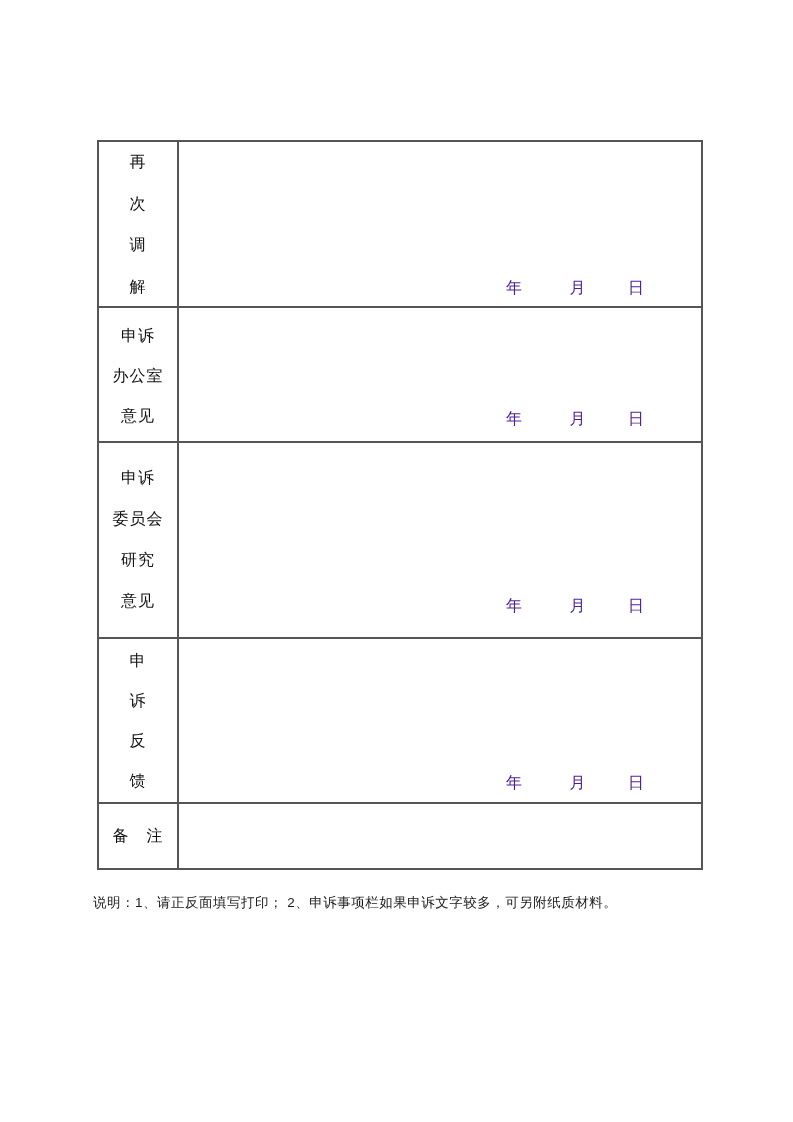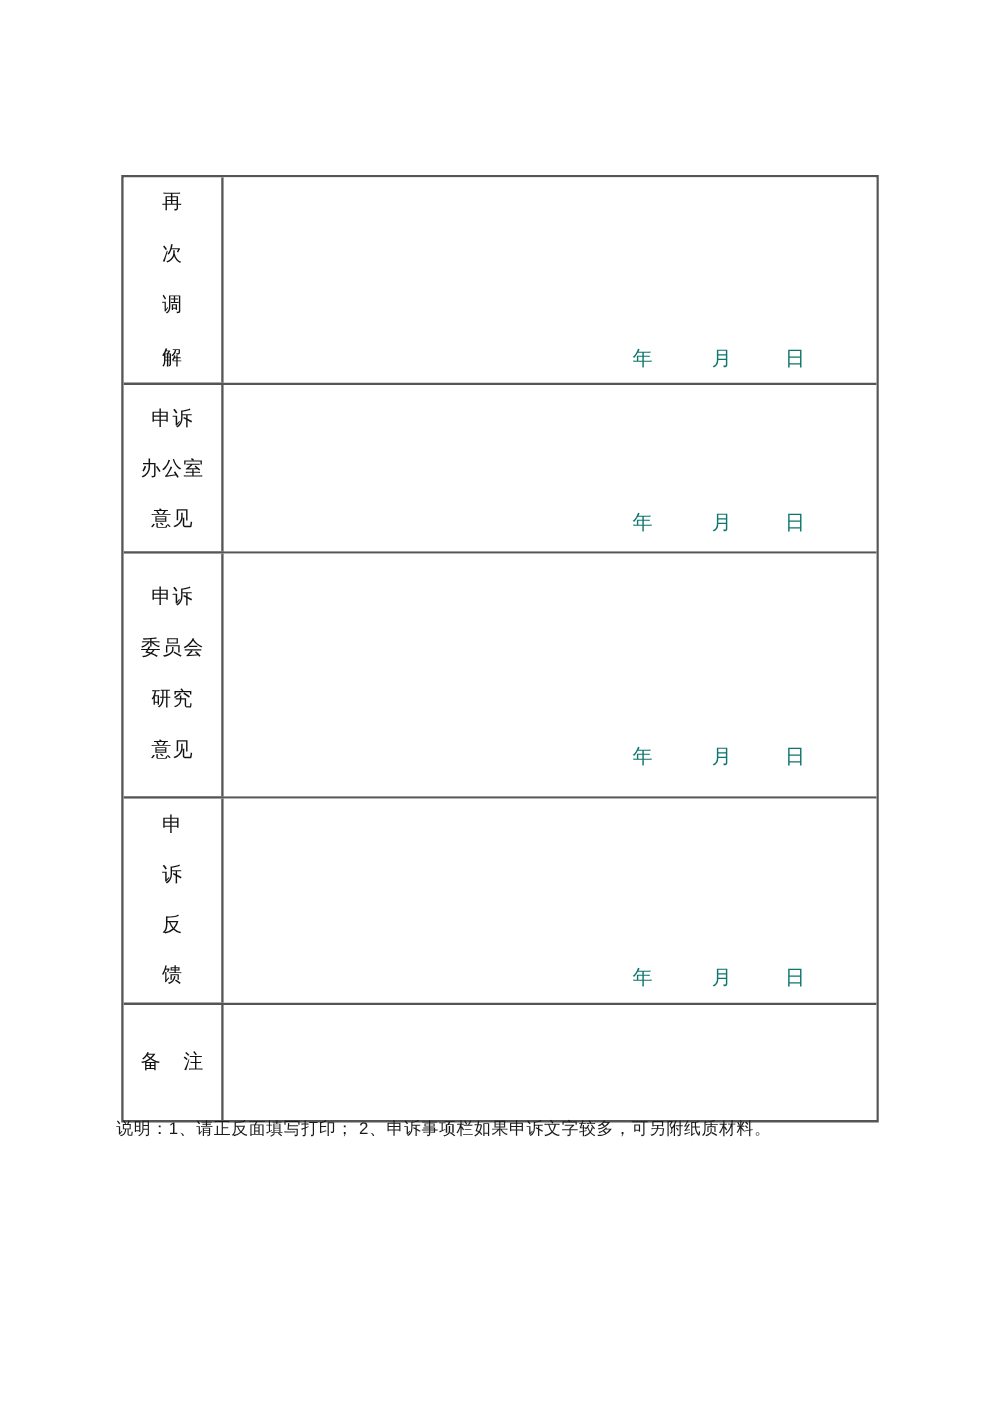--- a/index.html
+++ b/index.html
@@ -23,21 +23,21 @@
   .trow {
     display: flex;
     border-bottom: 2px solid #555555;
     background: #ffffff;
   }
   .trow:last-child { border-bottom: none; }
   .r1 { height: 166px; }
   .r2 { height: 135px; }
   .r3 { height: 196px; }
   .r4 { height: 165px; }
-  .r5 { height: 92px; }
+  .r5 { height: 64px; }
   .label-cell {
     width: 80px;
     flex: 0 0 80px;
     border-right: 2px solid #555555;
     display: flex;
     flex-direction: column;
     align-items: center;
     justify-content: space-between;
     font-size: 16px;
     line-height: 1.05;
@@ -54,21 +54,21 @@
   .content-cell {
     flex: 1 1 auto;
     position: relative;
     background: #ffffff;
   }
   .date-line {
     position: absolute;
     left: 327px;
     font-size: 16px;
     line-height: 1;
-    color: #0f766e;
+    color: #4c1d95;
     white-space: nowrap;
   }
   .r1 .date-line { bottom: 10px; }
   .r2 .date-line { bottom: 14px; }
   .r3 .date-line { bottom: 23px; }
   .r4 .date-line { bottom: 11px; }
   .d-month { margin-left: 43px; }
   .d-day   { margin-left: 38px; }
   .footer-note {
     position: absolute;

